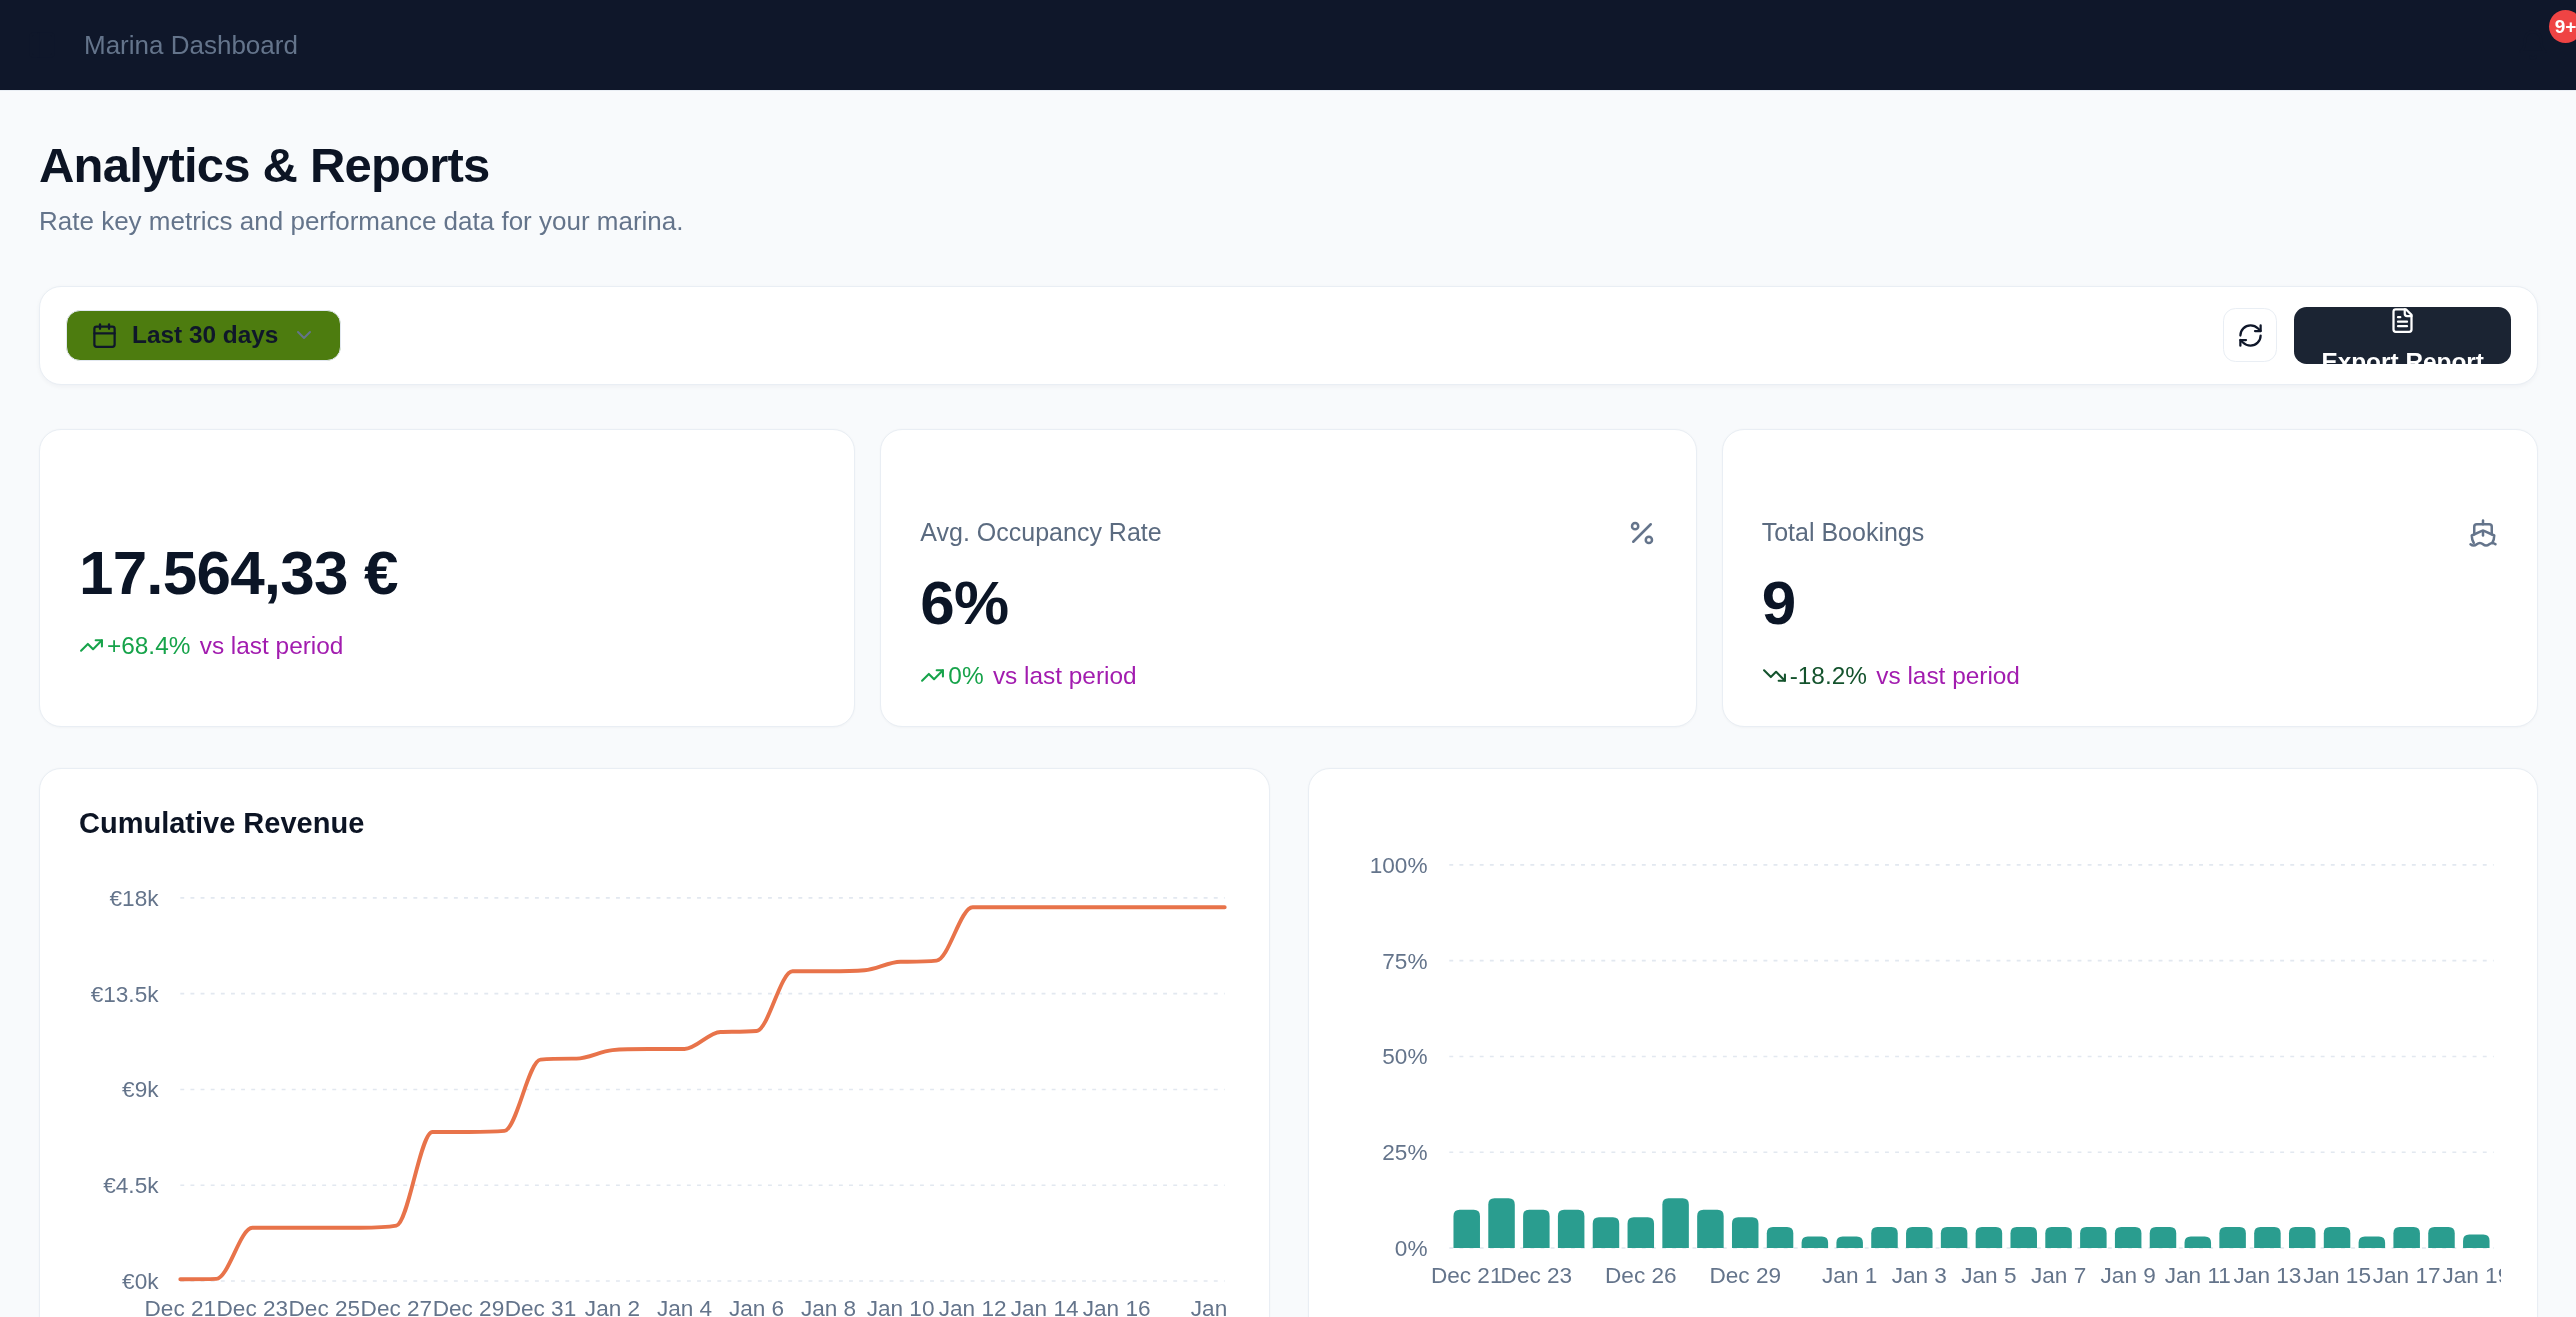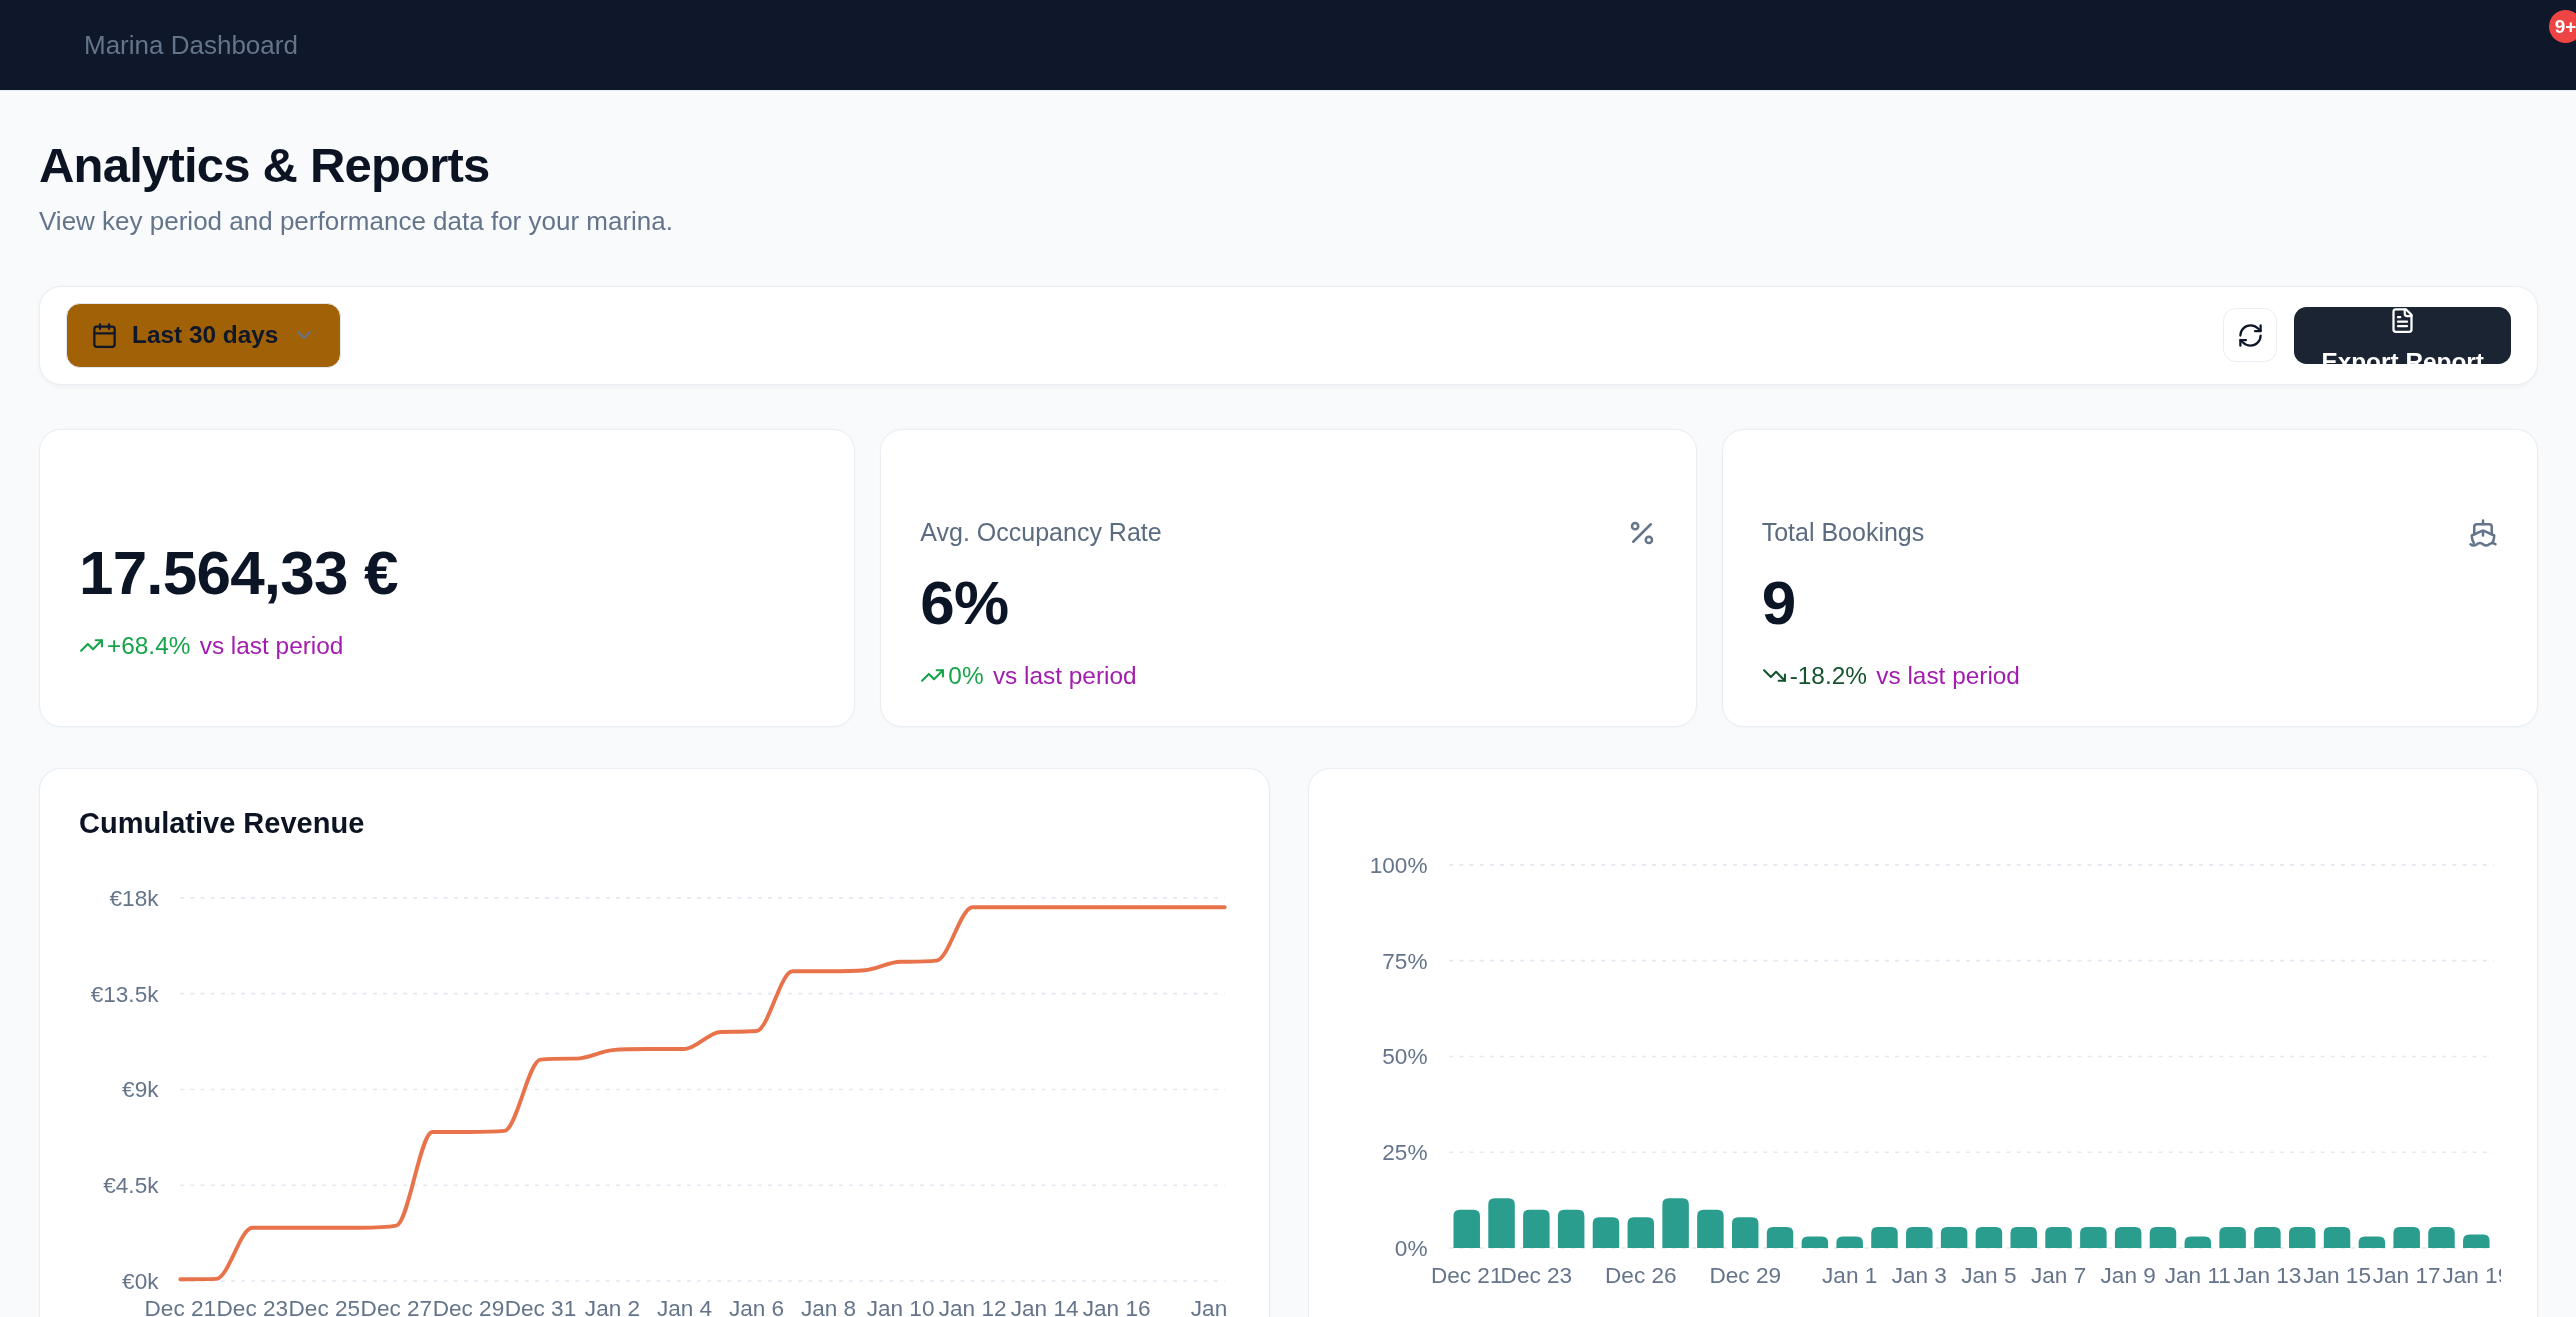--- a/index.html
+++ b/index.html
@@ -27,22 +27,22 @@
   .main{padding:46px 38px 0 39px}
   .page-title{margin:0;font-size:49px;font-weight:800;letter-spacing:-0.8px;color:#0c1424}
   .page-subtitle{margin:12.6px 0 0;font-size:26px;color:#64748b}
   
   .toolbar{
     margin-top:49px;background:#fff;border:1.6px solid #e9eef4;border-radius:22px;
     height:99px;display:flex;align-items:center;justify-content:space-between;
     padding:0 26px;box-shadow:0 1.6px 4.7px rgba(15,23,42,.04);box-sizing:border-box;
   }
   .date-btn{
-    display:flex;align-items:center;gap:14px;height:65px;padding:0 24px;
-    background:#a16207;border:1.6px solid #e2e8f0;border-radius:14px;
+    display:flex;align-items:center;gap:14px;height:51px;padding:0 24px;
+    background:#4d7c0f;border:1.6px solid #e2e8f0;border-radius:14px;
     font-family:inherit;font-size:24.4px;font-weight:600;color:#0f172a;cursor:pointer;
   }
   .date-btn .chev{color:#64748b;display:flex}
   .toolbar-right{display:flex;align-items:center;gap:17.3px}
   .refresh-btn{
     width:54px;height:54px;background:#fff;border:1.6px solid #e9eef4;border-radius:12.6px;
     display:flex;align-items:center;justify-content:center;color:#0f172a;cursor:pointer;
   }
   .export-btn{
     height:57px;display:flex;align-items:center;gap:14px;padding:0 27px;
@@ -95,21 +95,21 @@
           </svg>
       </span>
       <span class="badge">9+</span>
     </button>
   </div>
 </header>
 
 <main class="main">
 
   <h1 class="page-title">Analytics &amp; Reports</h1>
-  <p class="page-subtitle">View key period and performance data for your marina.</p>
+  <p class="page-subtitle">Rate key metrics and performance data for your marina.</p>
 
   <div class="toolbar">
     <button class="date-btn">
       <span style="display:flex">
         <svg width="27" height="27" viewBox="0 0 24 24" fill="none" stroke="currentColor" stroke-width="2" stroke-linecap="round" stroke-linejoin="round">
             <path d="M8 2v4"></path>
             <path d="M16 2v4"></path>
             <rect width="18" height="18" x="3" y="4" rx="2"></rect>
             <path d="M3 10h18"></path>
           </svg>

